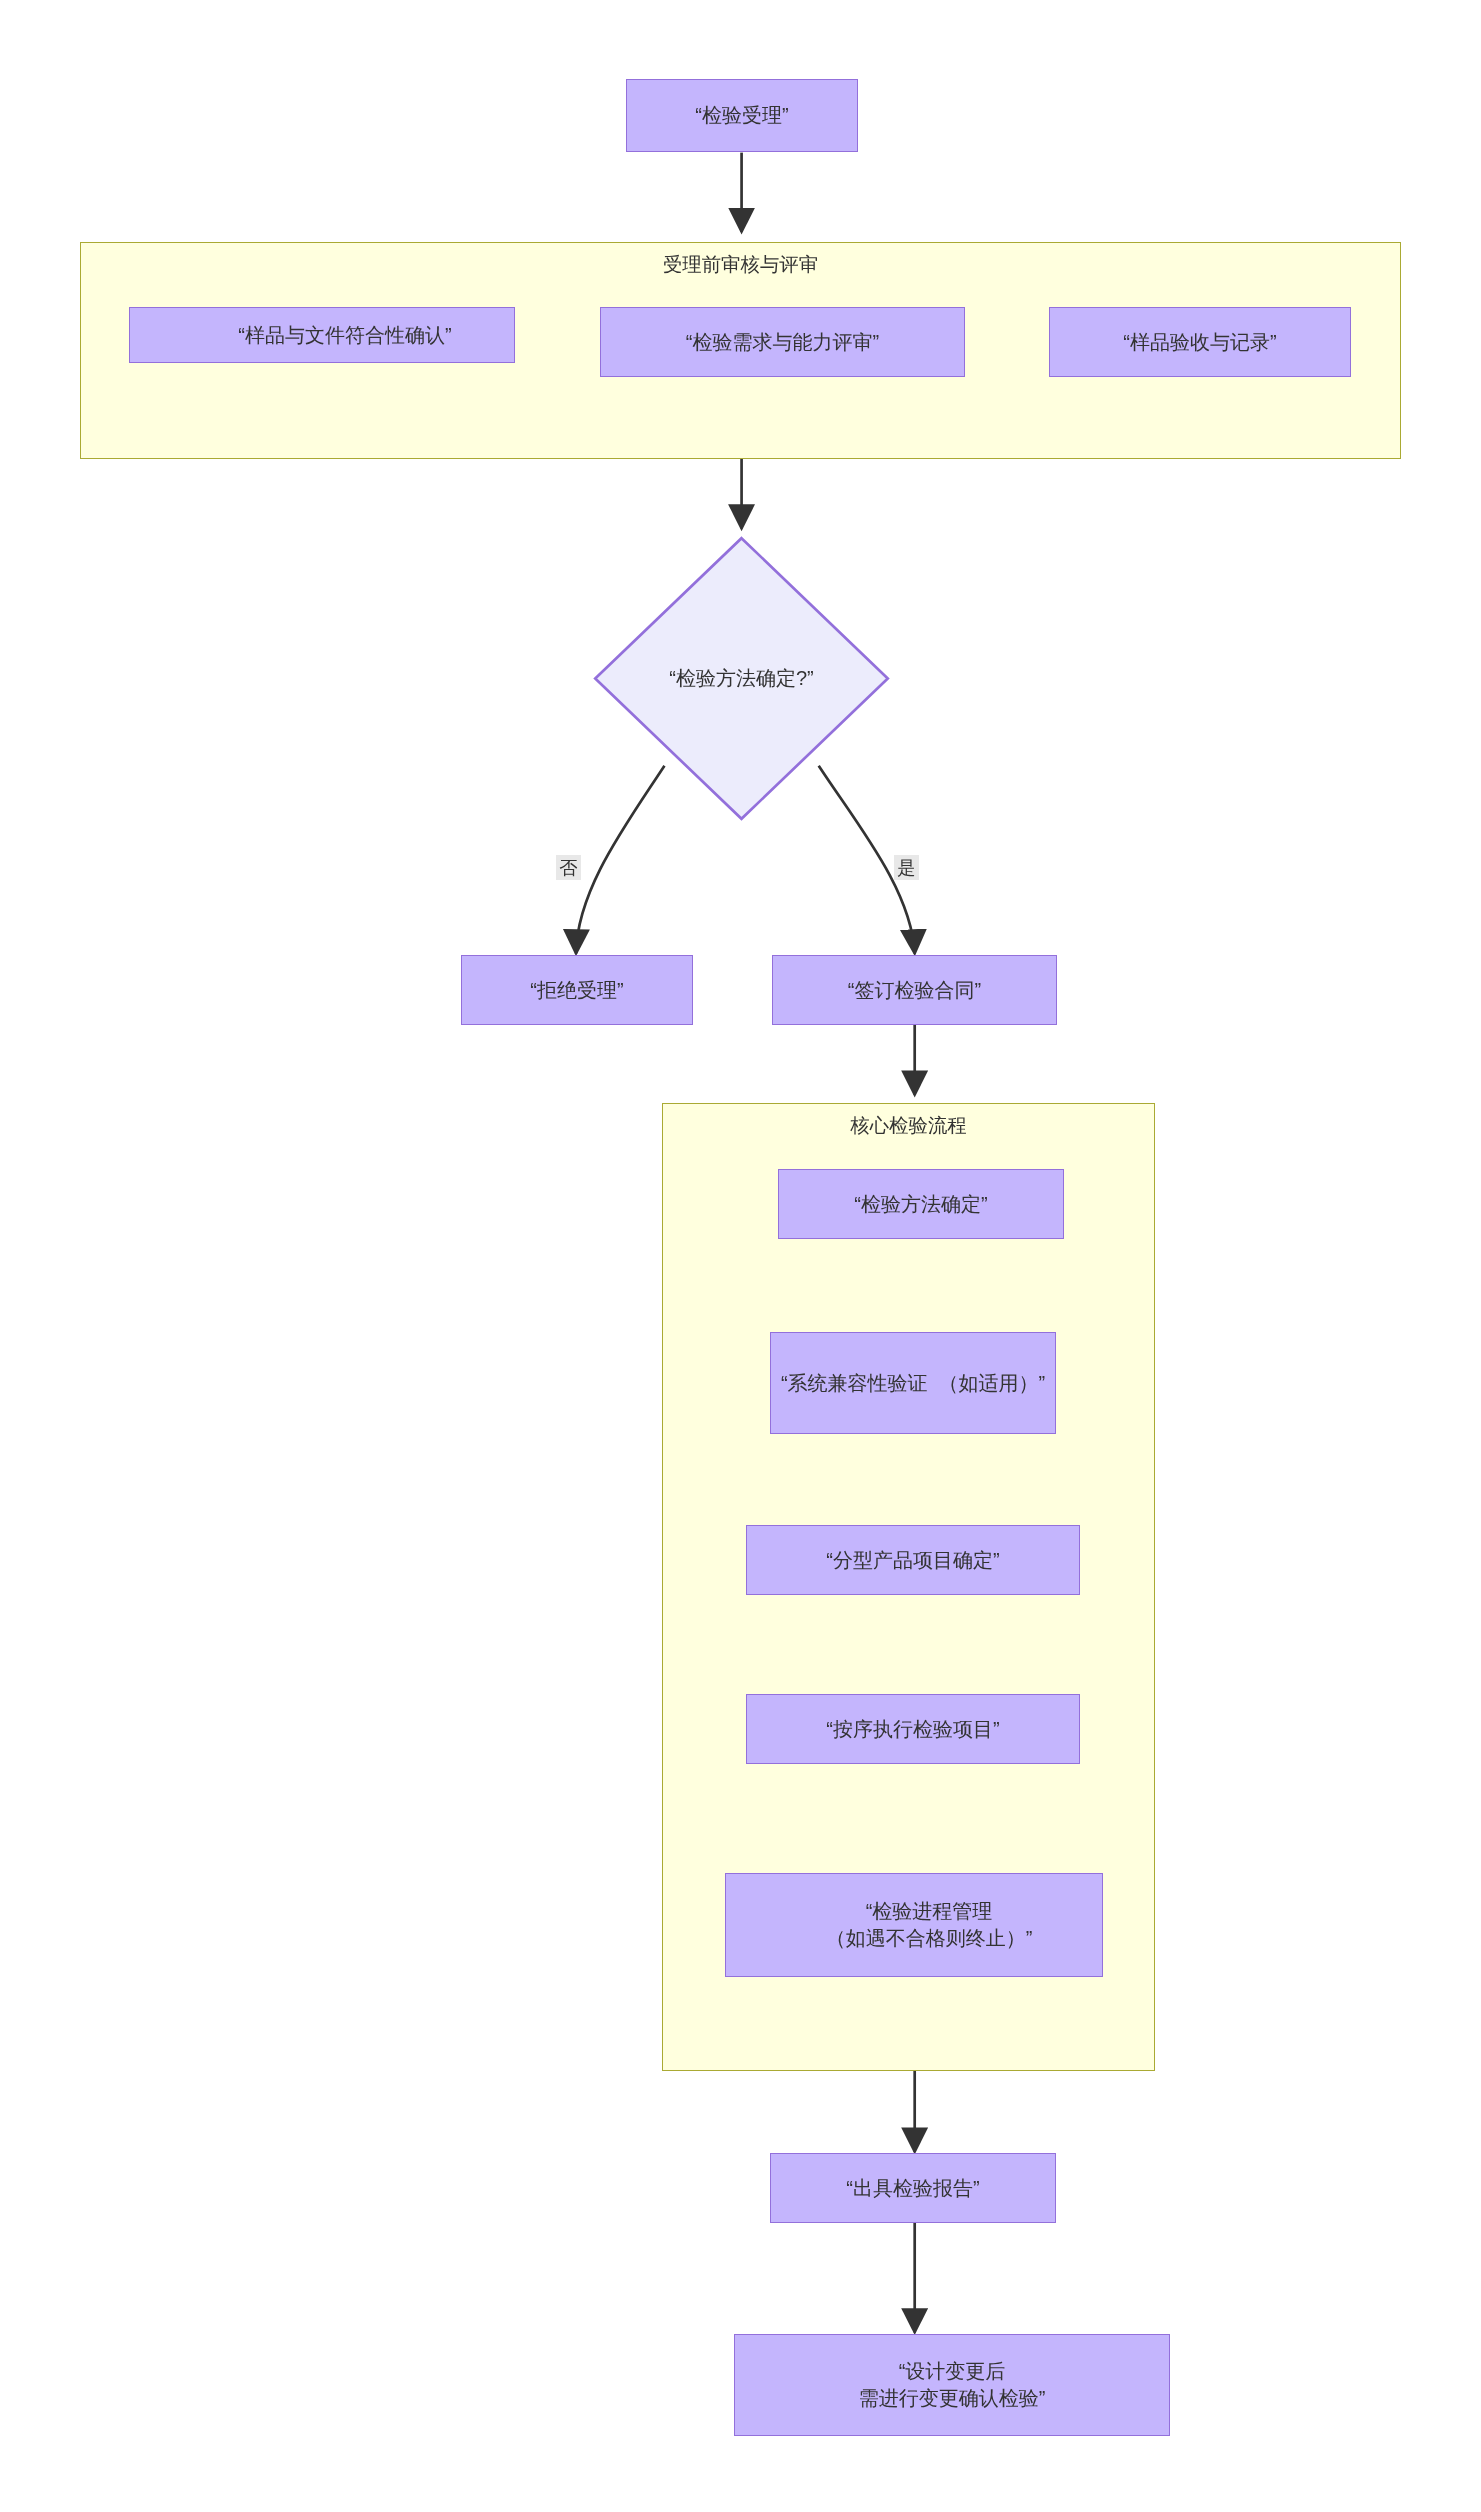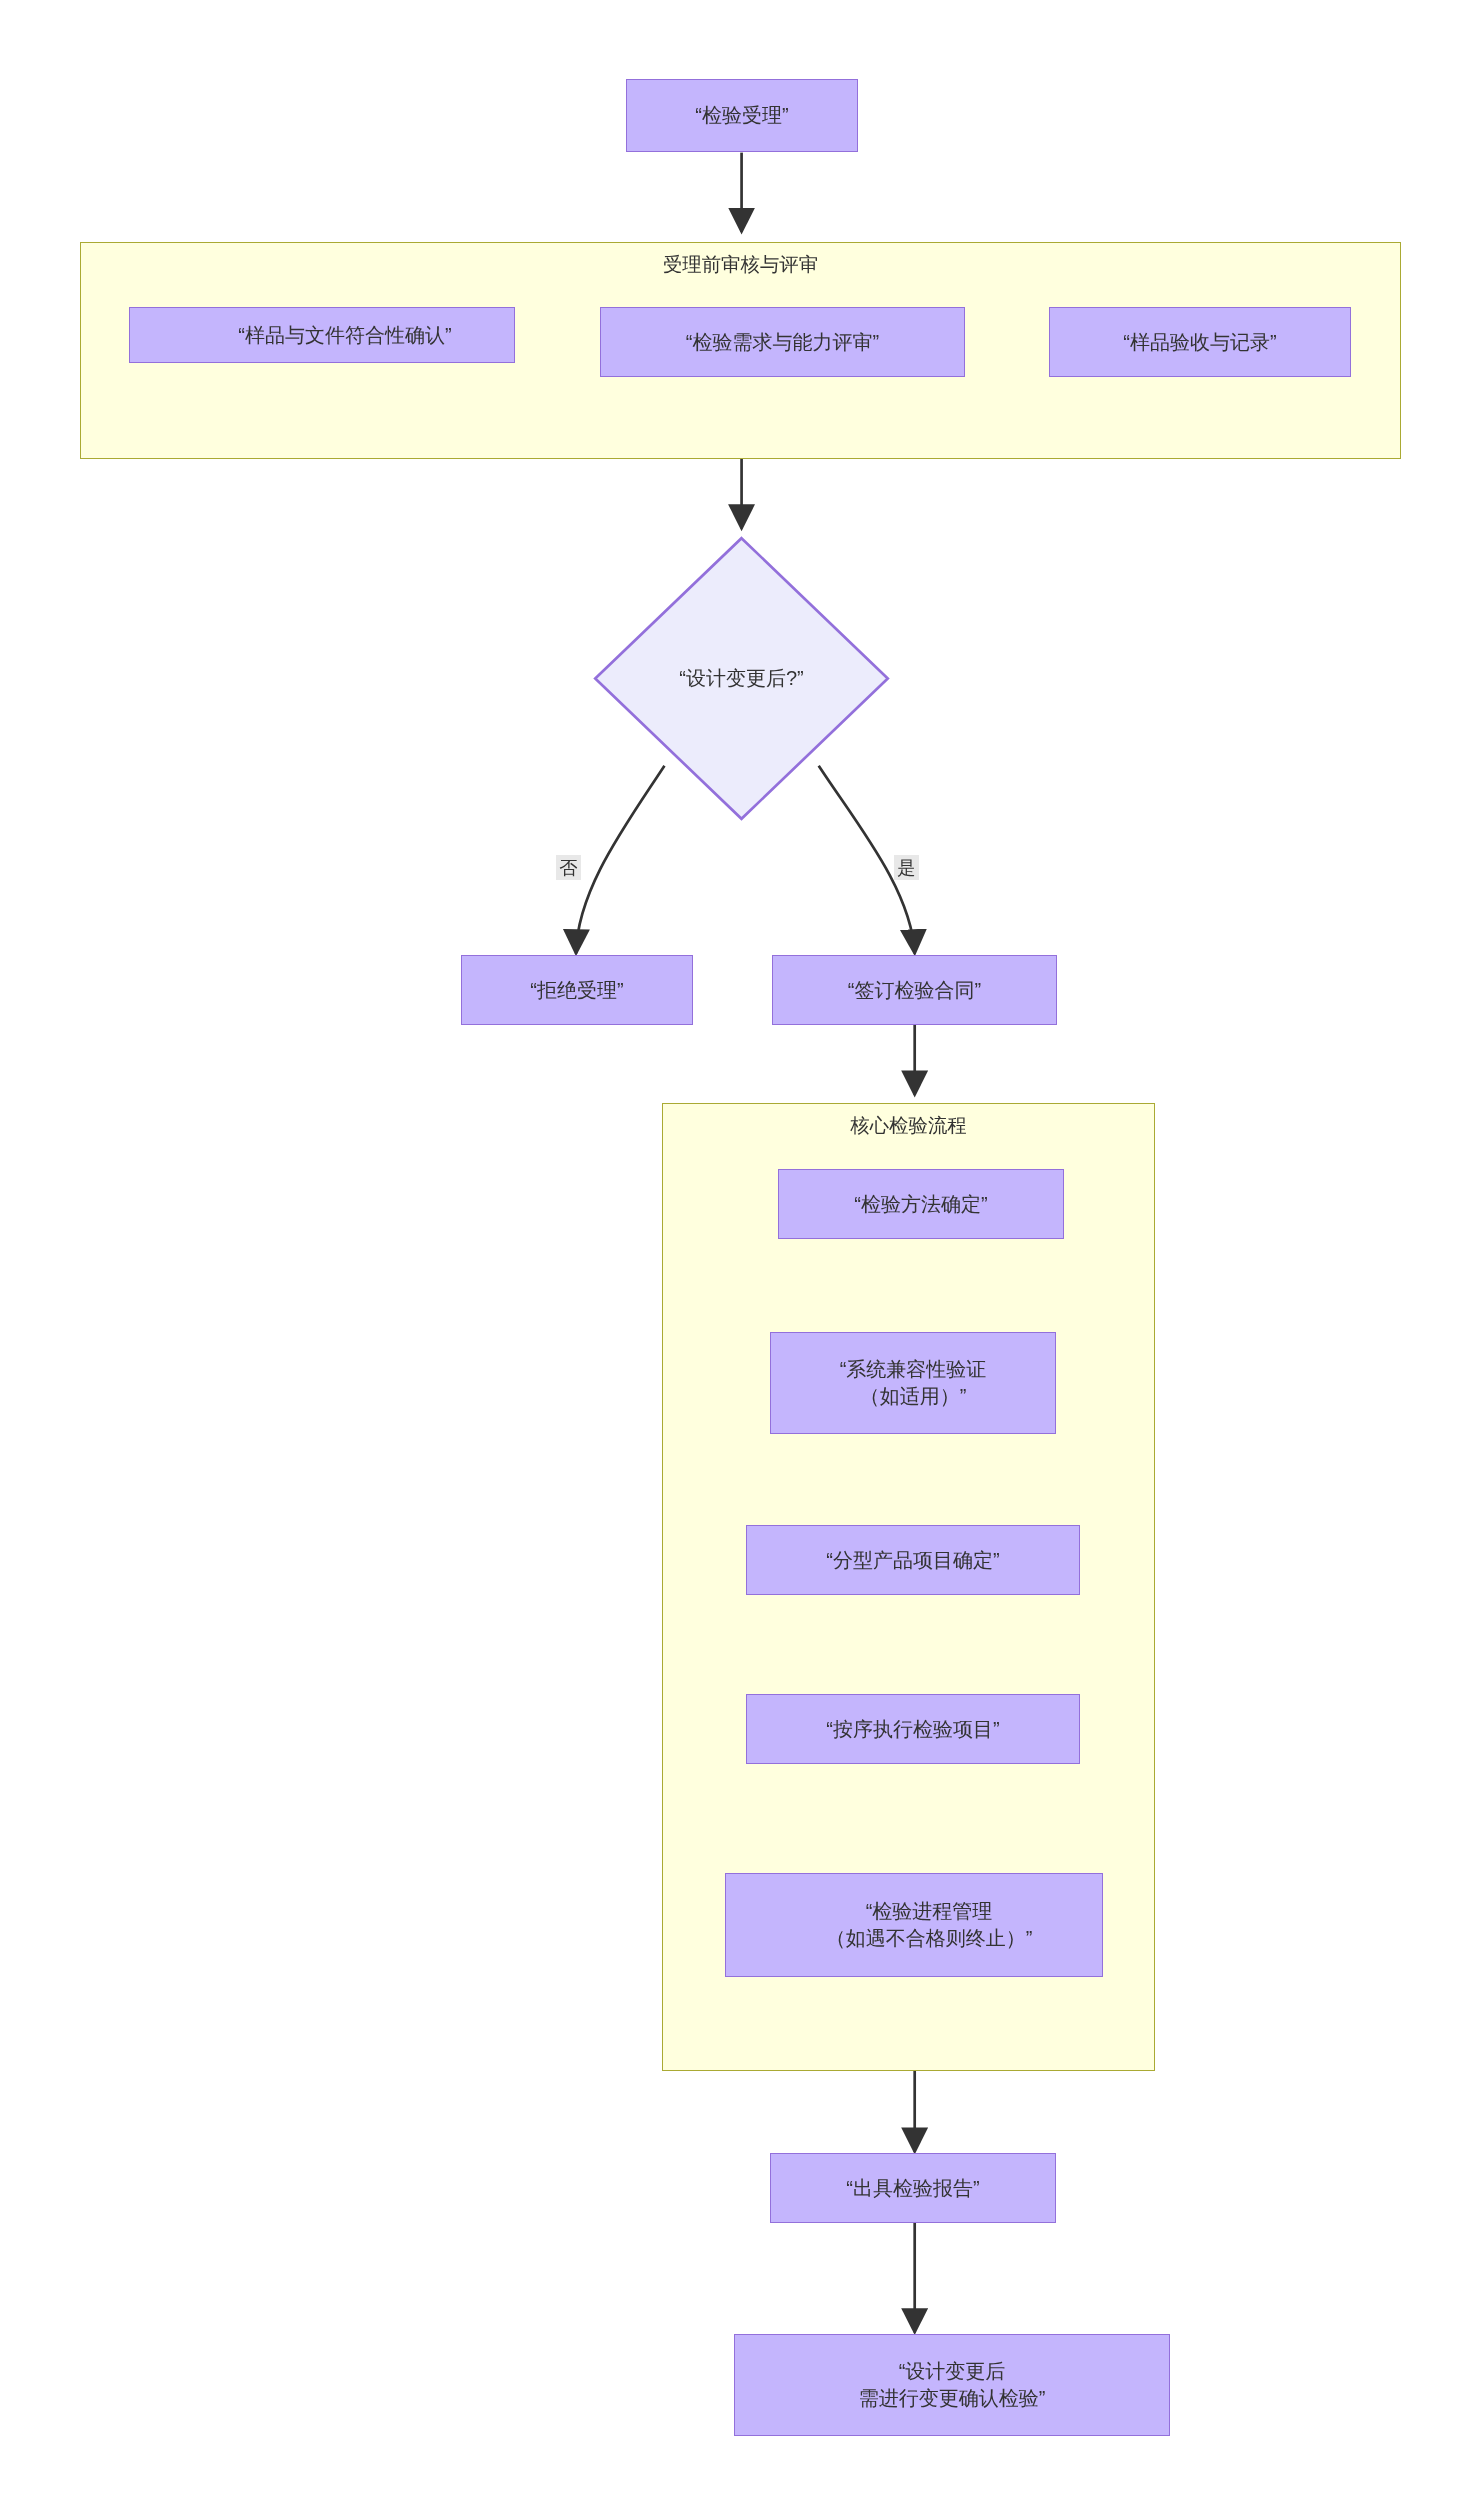--- a/index.html
+++ b/index.html
@@ -70,21 +70,21 @@
   </div>
 
   <div class="node" style="left:1049px;top:307px;width:302px;height:70px;">
     <span>“样品验收与记录”</span>
   </div>
 
   <div class="diamond" style="left:593px;top:536px;width:297px;height:285px;">
     <svg width="297" height="285" viewBox="0 0 550 528" xmlns="http://www.w3.org/2000/svg">
       <polygon points="275,4 546,264 275,524 4,264" fill="#ececfc" stroke="#9370db" stroke-width="5"></polygon>
     </svg>
-    <div class="dlabel">“设计变更后?”</div>
+    <div class="dlabel">“检验方法确定?”</div>
   </div>
 
   <div class="edge-label" style="left:556px;top:855px;">
     <span>否</span>
   </div>
 
   <div class="edge-label" style="left:894px;top:855px;">
     <span>是</span>
   </div>
 
@@ -98,21 +98,21 @@
 
   <div class="cluster" style="left:662px;top:1103px;width:493px;height:968px;"></div>
   <div class="cluster-title" style="left:662px;top:1116px;width:493px;">
     <span>核心检验流程</span>
   </div>
 
   <div class="node" style="left:770px;top:1169px;width:286px;height:70px;margin-left:8px;">
     <span>“检验方法确定”</span>
   </div>
 
-  <div class="node" style="left:770px;top:1332px;width:286px;height:102px;flex-direction:column;">
+  <div class="node" style="left:770px;top:1332px;width:286px;height:102px;flex-direction:row;">
     <span>“系统兼容性验证</span>
     <span>（如适用）”</span>
   </div>
 
   <div class="node" style="left:746px;top:1525px;width:334px;height:70px;">
     <span>“分型产品项目确定”</span>
   </div>
 
   <div class="node" style="left:746px;top:1694px;width:334px;height:70px;">
     <span>“按序执行检验项目”</span>

